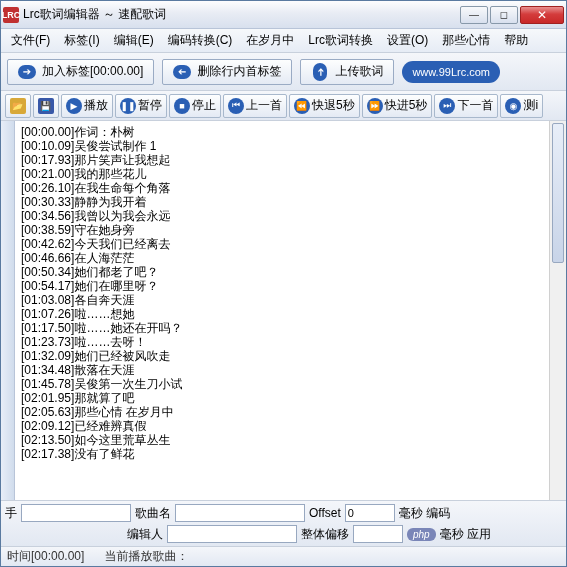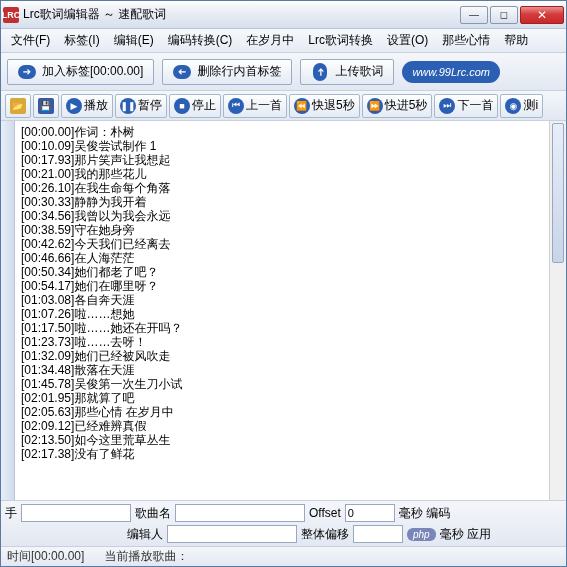--- a/index.html
+++ b/index.html
@@ -9,21 +9,21 @@
 .titlebar .icon{width:16px;height:16px;background:#c03030;color:#fff;font-size:9px;display:flex;align-items:center;justify-content:center;border-radius:2px;margin-right:4px;font-weight:bold}
 .titlebar .title{flex:1;color:#000}
 .winbtns{display:flex;gap:2px}
 .winbtn{width:28px;height:18px;border:1px solid #8899aa;border-radius:2px;background:linear-gradient(#f8f9fb,#d8e0ee);display:flex;align-items:center;justify-content:center;font-size:10px;color:#333}
 .winbtn.close{width:44px;background:linear-gradient(#e89090,#d43c3c 45%,#c82828);border-color:#a02020;color:#fff;font-size:12px}
 .menubar{height:24px;background:linear-gradient(#f6f8fb,#e6ecf5);display:flex;align-items:center;padding:0 4px;gap:2px;border-bottom:1px solid #c8d0dc}
 .menuitem{padding:12px 6px;color:#000;white-space:nowrap}
 .toolbar1{height:38px;background:linear-gradient(#f4f6fa,#e2e8f2);display:flex;align-items:center;padding:4px 6px;gap:8px;border-bottom:1px solid #c8d0dc}
 .bigbtn{height:26px;border:1px solid #9aabc4;border-radius:2px;background:linear-gradient(#fdfefe,#e4eaf4);display:flex;align-items:center;padding:0 10px;gap:6px;color:#000}
 .bigbtn .arrow{width:18px;height:14px;background:#2a5fb4;border-radius:7px;display:flex;align-items:center;justify-content:center;color:#fff;font-size:10px}
-.sitebadge{background:#2a5fb4;color:#fff;border-radius:12px;padding:4px 10px;font-style:italic;font-size:11px;height:22px;display:flex;align-items:center}
+.sitebadge{background:#2a5fb4;color:#fff;border-radius:12px;padding:4px 10px;font-size:11px;height:22px;display:flex;align-items:center}
 .toolbar2{height:30px;background:linear-gradient(#f4f6fa,#e2e8f2);display:flex;align-items:center;padding:2px 4px;gap:2px;border-bottom:1px solid #c8d0dc;overflow:hidden}
 .tbtn{height:24px;min-width:24px;border:1px solid #a8b8cc;border-radius:2px;background:linear-gradient(#fdfefe,#e4eaf4);display:flex;align-items:center;justify-content:center;padding:0 4px;gap:2px;font-size:11px;color:#000;white-space:nowrap}
 .tbtn .ci{width:16px;height:16px;background:#2a5fb4;border-radius:50%;display:flex;align-items:center;justify-content:center;color:#fff;font-size:9px}
 .tbtn.open .ci{background:#d8a838;border-radius:2px}
 .tbtn.save .ci{background:#3858a8;border-radius:2px}
 .content{flex:1;display:flex;background:#fff;overflow:hidden}
 .leftstrip{width:14px;background:linear-gradient(90deg,#e8eef8,#d0dcec);border-right:1px solid #b8c4d8}
 .editor{flex:1;background:#fff;padding:4px 6px;color:#000;font-size:12px;line-height:14px;overflow:hidden;position:relative;font-family:SimSun,monospace}
 .editor .line{white-space:nowrap}
 .scrollbar{width:17px;background:#f0f0f0;border-left:1px solid #d0d0d0;position:relative}

